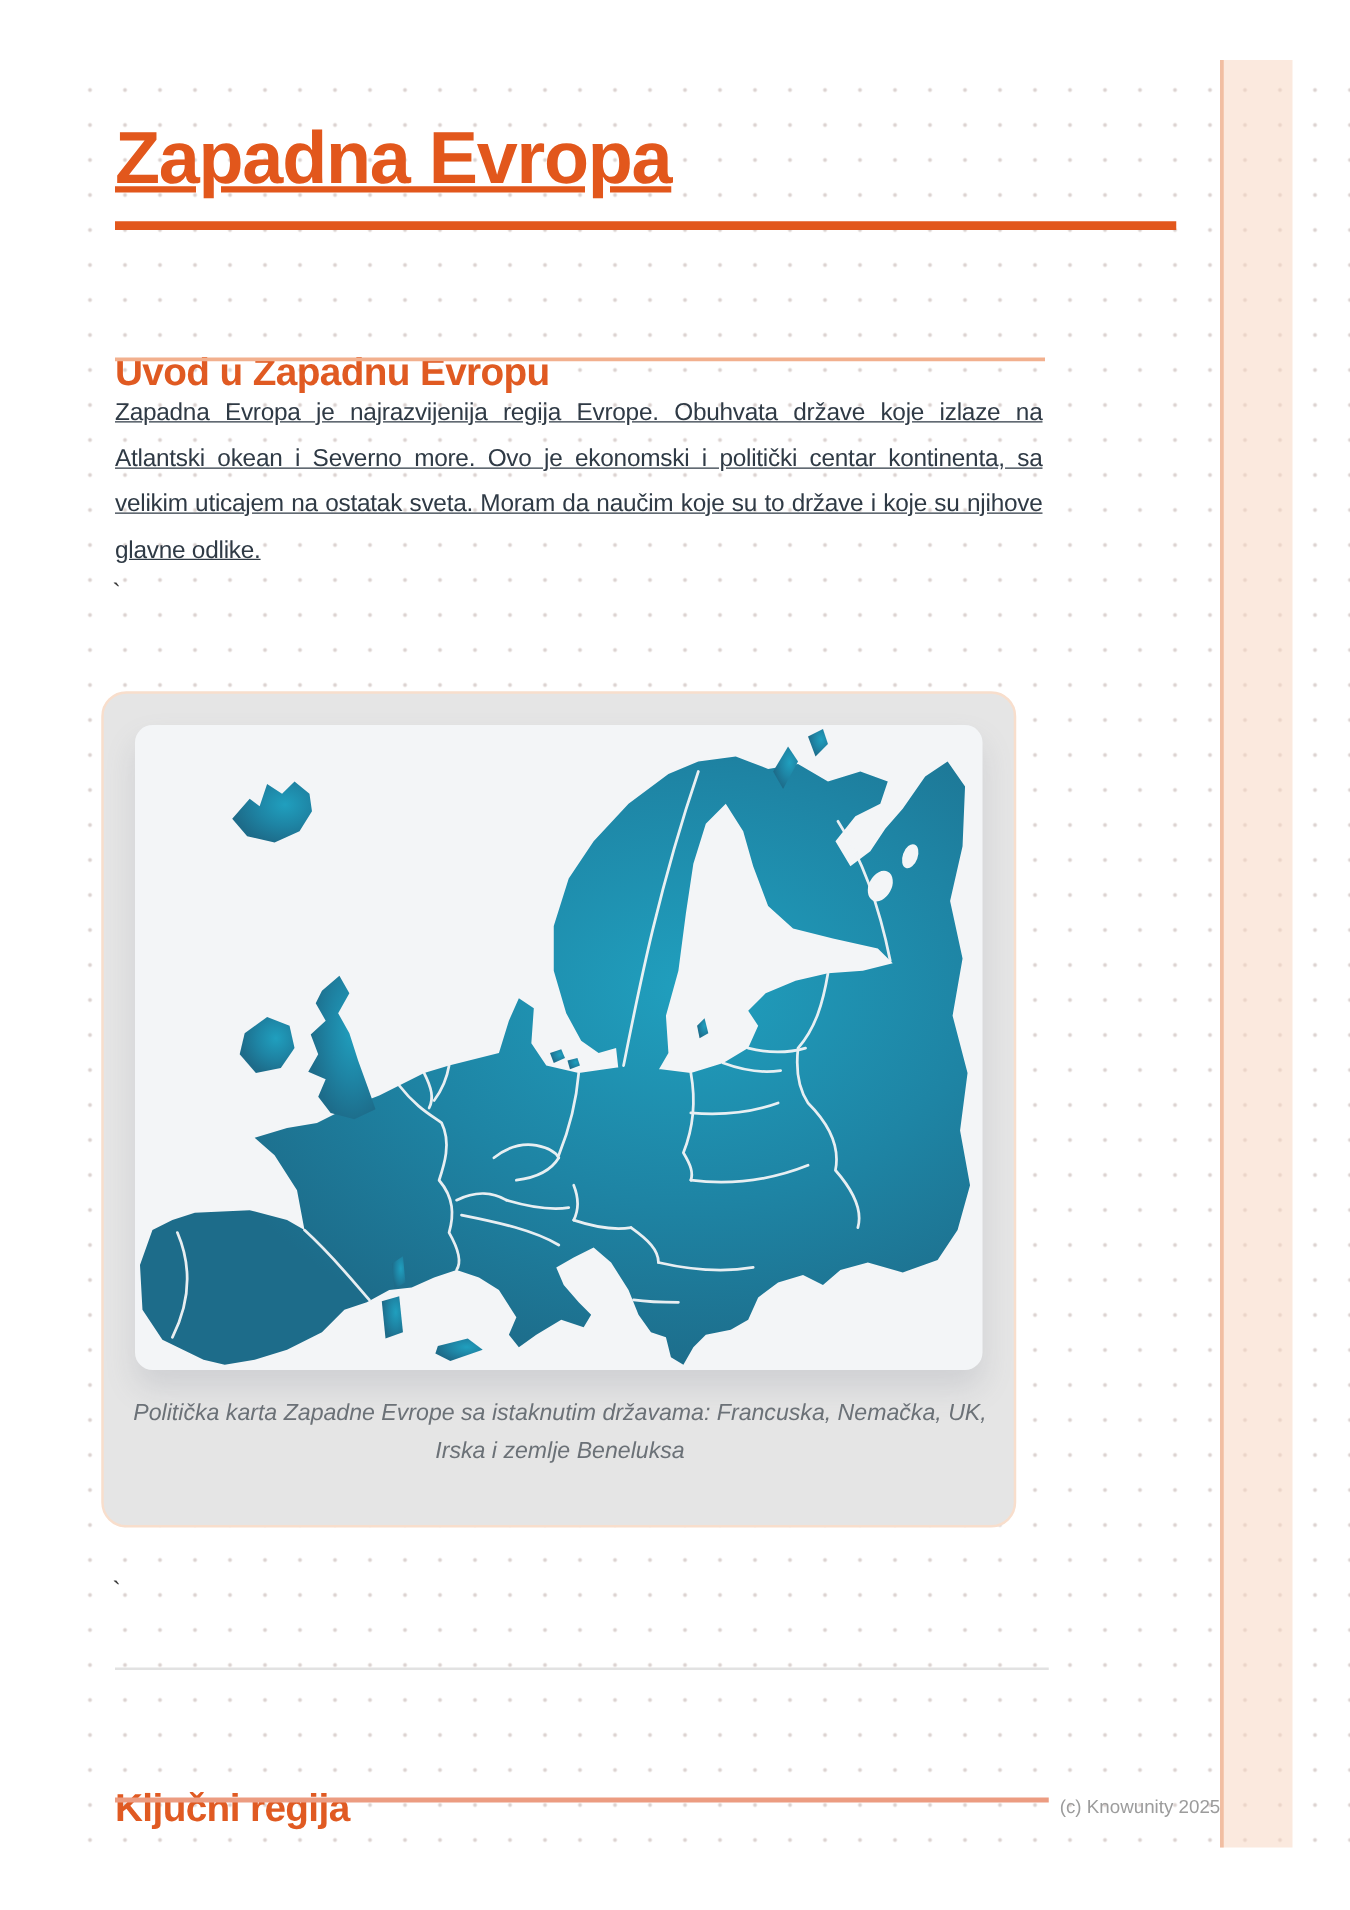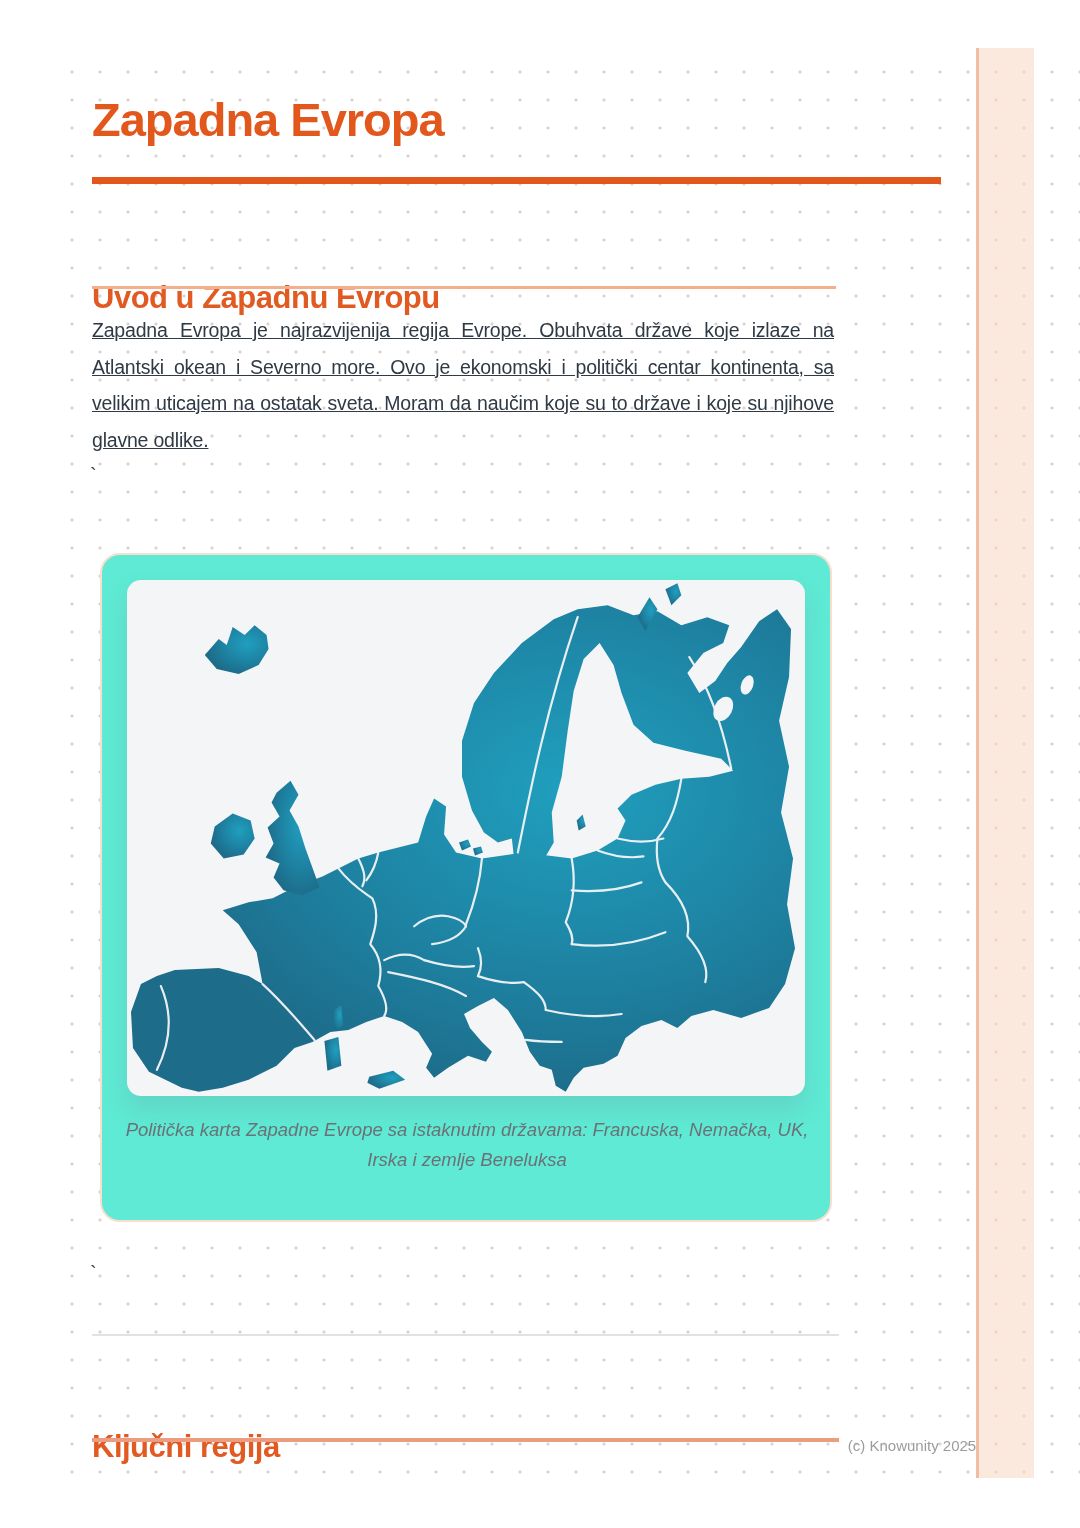--- a/index.html
+++ b/index.html
@@ -19,22 +19,23 @@
     background-position: 10px 10px;
   }
   
   .margin-stripe {
     position:absolute; left:976px; top:48px; width:58px; height:1430px;
     background: rgba(247,215,194,0.55);
     border-left:3px solid rgba(235,162,122,0.6);
   }
   .page-title {
     position:absolute; left:92px; top:92px;
-    font-size:47px; font-weight:bold; letter-spacing:-1px;
+    font-size:59px; font-weight:bold; letter-spacing:-1px;
     color:#E2571C;
+    text-decoration:underline;
   }
   .title-rule {
     position:absolute; left:92px; top:177px; width:849px; height:7px;
     background:#E2571C;
   }
   .section-heading {
     position:absolute; left:92px;
     font-size:31px; font-weight:bold; letter-spacing:-0.5px;
     color:#E05A22;
     margin-top:45px;
@@ -48,22 +49,22 @@
     position:absolute; left:92px; top:312px; width:742px;
     font-size:19.5px; line-height:36.5px; letter-spacing:-0.2px;
     text-align:justify; color:#2F3A45;text-decoration:underline;
   }
   .stray-mark {
     position:absolute; left:90px; font-size:20px; color:#3a3a3a;
   }
   .stray-top { top:464px; }
   .stray-bottom { top:1262px; }
   .map-card {
-    position:absolute; left:100px; top:553px; width:732px; height:669px;
-    background:#5eead4;
+    position:absolute; left:81px; top:553px; width:732px; height:669px;
+    background:#e5e5e5;
     border:2px solid #F8DECC;
     border-radius:20px;
   }
   .map-panel {
     position:absolute; left:25px; top:25px; width:678px; height:516px;
     background:#F3F5F7;
     border-radius:14px;
     box-shadow: 0 14px 24px rgba(110,115,135,0.18);
     overflow:hidden;
   }

